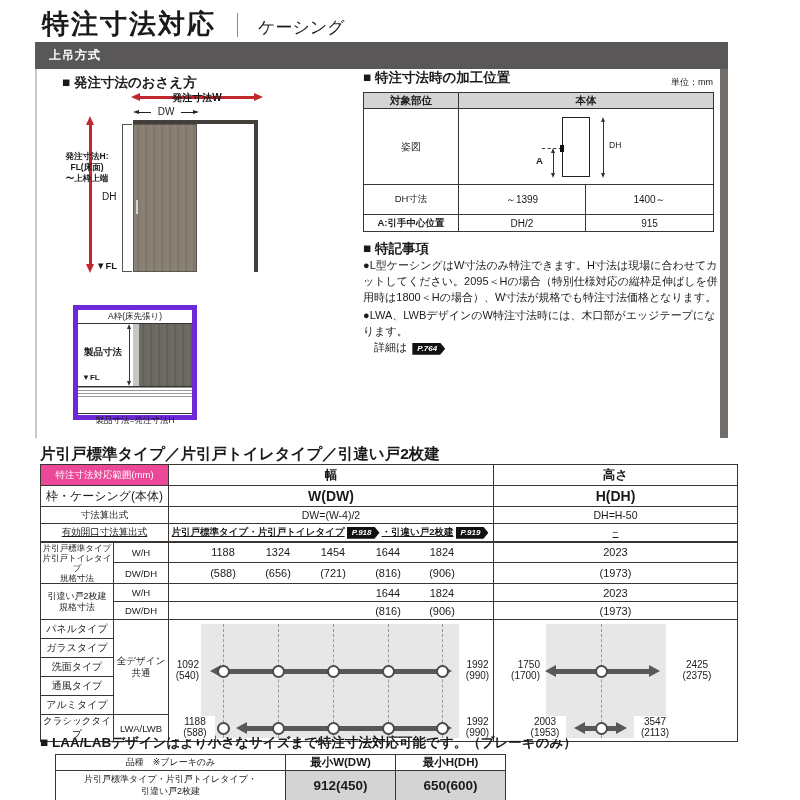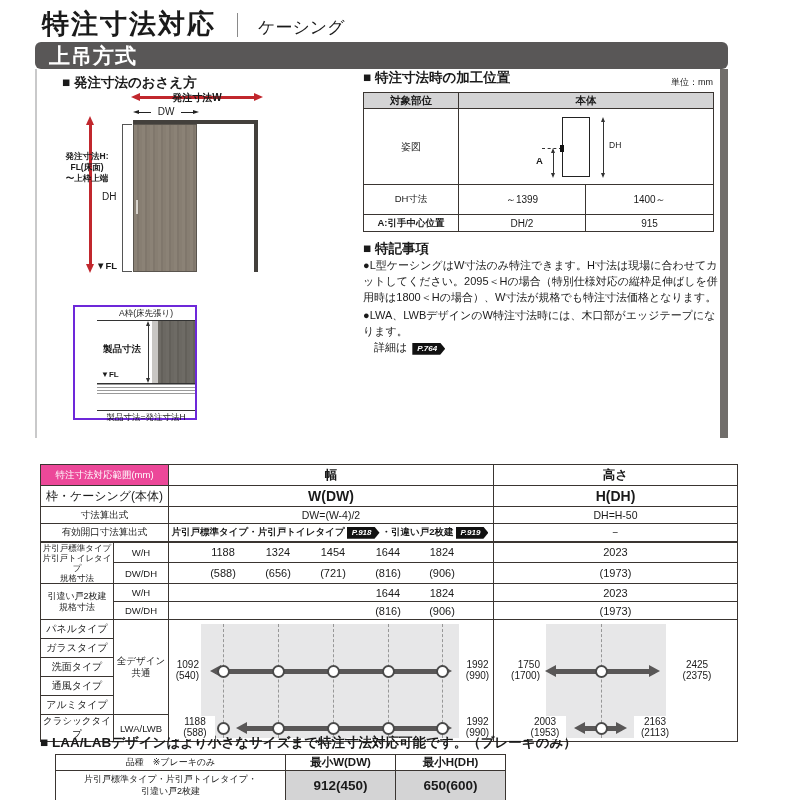--- a/index.html
+++ b/index.html
@@ -33,21 +33,21 @@
 </style>
 </head>
 <body>
 <div id="page">
 
 <div class="abs b" style="left:42px;top:6px;font-size:27px;letter-spacing:2px;">特注寸法対応</div>
 <div class="abs" style="left:237px;top:13px;width:1px;height:24px;background:#8a8a8a;"></div>
 <div class="abs" style="left:258px;top:16px;font-size:17px;">ケーシング</div>
 
 <div class="abs" style="left:35px;top:42px;width:693px;height:396px;">
-  <div class="abs b" style="left:0;top:0;right:0;height:27px;background:#595757;color:#fff;font-size:21px;line-height:27px;padding-left:14px;letter-spacing:1px;box-sizing:border-box;border-radius:6px;">上吊方式</div>
+  <div class="abs b" style="left:0;top:0;right:0;height:27px;background:#595757;color:#fff;font-size:12px;line-height:27px;padding-left:14px;letter-spacing:1px;box-sizing:border-box;">上吊方式</div>
   <div class="abs" style="left:0;top:27px;bottom:0;width:2px;background:#c9c9ca;"></div>
   <div class="abs" style="right:0;top:27px;bottom:0;width:8px;background:#716e6b;"></div>
 </div>
 
 <div class="abs b" style="left:62px;top:74px;font-size:13.5px;">■ 発注寸法のおさえ方</div>
 
 <div class="rline" style="left:140px;top:96px;width:114px;height:3px;"></div>
 <div class="tri" style="left:131px;top:93px;border-width:4.5px 9px 4.5px 0;border-right-color:#c1272d;"></div>
 <div class="tri" style="left:254px;top:93px;border-width:4.5px 0 4.5px 9px;border-left-color:#c1272d;"></div>
 <div class="abs b" style="left:150px;top:91px;width:94px;text-align:center;font-size:10px;background:rgba(255,255,255,.0);">発注寸法W</div>
@@ -70,21 +70,21 @@
 <div class="rline" style="left:89px;top:125px;width:3px;height:140px;"></div>
 <div class="tri" style="left:86px;top:116px;border-width:0 4.5px 9px 4.5px;border-bottom-color:#c1272d;"></div>
 <div class="tri" style="left:86px;top:264px;border-width:9px 4.5px 0 4.5px;border-top-color:#c1272d;"></div>
 <div class="abs b" style="left:54px;top:151px;width:66px;text-align:center;font-size:8.5px;line-height:1.3;">
   <span>発注寸法H:</span><br>
   <span>FL(床面)</span><br>
   <span>〜上枠上端</span>
 </div>
 <div class="abs b" style="left:96px;top:260px;font-size:9.5px;">▼FL</div>
 
-<div class="abs" style="left:73px;top:305px;width:124px;height:115px;border:2px solid #6d28d9;box-sizing:border-box;background:#fff;padding-left:22px;">
+<div class="abs" style="left:73px;top:305px;width:124px;height:115px;border:5px solid #6d28d9;box-sizing:border-box;background:#fff;">
   <div style="height:13px;line-height:13px;text-align:center;font-size:8.5px;border-bottom:1px solid #333;">A枠(床先張り)</div>
   <div style="position:relative;height:62px;">
     <div class="abs" style="left:55px;top:0;width:6px;height:62px;background:#c8c6c3;"></div>
     <div class="abs wood2" style="left:61px;top:0;right:0;height:62px;"></div>
     <div class="abs" style="left:51px;top:2px;width:1px;height:58px;background:#333;"></div>
     <div class="tri" style="left:49px;top:0;border-width:0 2.5px 5px 2.5px;border-bottom-color:#333;"></div>
     <div class="tri" style="left:49px;top:57px;border-width:5px 2.5px 0 2.5px;border-top-color:#333;"></div>
     <div class="abs b" style="left:6px;top:22px;font-size:9.5px;">製品寸法</div>
     <div class="abs b" style="left:4px;top:49px;font-size:8px;">▼FL</div>
   </div>
@@ -141,20 +141,21 @@
 <div class="abs b" style="left:363px;top:240px;font-size:13.5px;">■ 特記事項</div>
 <div class="abs" style="left:363px;top:258px;width:360px;font-size:11px;line-height:1.45;">
   <p style="margin:0 0 2px 0;">●L型ケーシングはW寸法のみ特注できます。H寸法は現場に合わせてカットしてください。2095＜Hの場合（特別仕様対応の縦枠足伸ばしを併用時は1800＜Hの場合）、W寸法が規格でも特注寸法価格となります。</p>
   <p style="margin:0;">●LWA、LWBデザインのW特注寸法時には、木口部がエッジテープになります。</p>
   <p style="margin:0;padding-left:11px;">
     <span>詳細は</span>
     <span class="badge">P.764</span>
   </p>
 </div>
 
+<div class="abs b" style="left:40px;top:444px;font-size:15.5px;">片引戸標準タイプ／片引戸トイレタイプ／引違い戸2枚建</div>
 
 <table class="abs" style="left:40px;top:464px;width:697px;">
   <colgroup>
         <col style="width:73px">
         <col style="width:55px">
         <col style="width:325px">
         <col style="width:244px">
       </colgroup>
   <tbody>
         <tr style="height:21px;">
@@ -165,21 +166,21 @@
   <tr style="height:21px;">
     <td colspan="2" style="font-size:12px;">枠・ケーシング(本体)</td>
     <td class="b" style="font-size:14px;">W(DW)</td>
     <td class="b" style="font-size:14px;">H(DH)</td>
   </tr>
   <tr style="height:17px;">
     <td colspan="2" style="font-size:9.5px;">寸法算出式</td>
     <td style="font-size:10.5px;">DW=(W-4)/2</td>
     <td style="font-size:10.5px;">DH=H-50</td>
   </tr>
-  <tr style="height:18px;">
+  <tr style="height:18px;text-decoration:underline;">
     <td colspan="2" style="font-size:9.5px;border-bottom:2px solid #3a3531;">有効開口寸法算出式</td>
     <td style="border-bottom:2px solid #3a3531;">
       <span class="b" style="font-size:9.5px;">片引戸標準タイプ・片引戸トイレタイプ</span><span class="badge">P.918</span><span class="b" style="font-size:9.5px;">・引違い戸2枚建</span><span class="badge">P.919</span>
     </td>
     <td style="border-bottom:2px solid #3a3531;">−</td>
   </tr>
   <tr style="height:17px;">
     <td rowspan="2" style="font-size:8.5px;line-height:1.2;">
       <span>片引戸標準タイプ</span><br>
       <span>片引戸トイレタイプ</span><br>
@@ -289,21 +290,21 @@
           <span>2425</span>
           <span>(2375)</span>
         </div>
         <div class="bar" style="top:102px;left:85px;width:43px;"></div>
         <div class="circ" style="top:98px;left:100.5px;"></div>
         <div class="rlab" style="left:30px;top:92px;width:42px;text-align:center;background:#fff;">
           <span>2003</span>
           <span>(1953)</span>
         </div>
         <div class="rlab" style="left:140px;top:92px;width:42px;text-align:center;background:#fff;">
-          <span>2163</span>
+          <span>3547</span>
           <span>(2113)</span>
         </div>
       </div>
     </td>
   </tr>
   <tr style="height:19px;">
           <td>ガラスタイプ</td>
         </tr>
   <tr style="height:19px;">
           <td>洗面タイプ</td>

